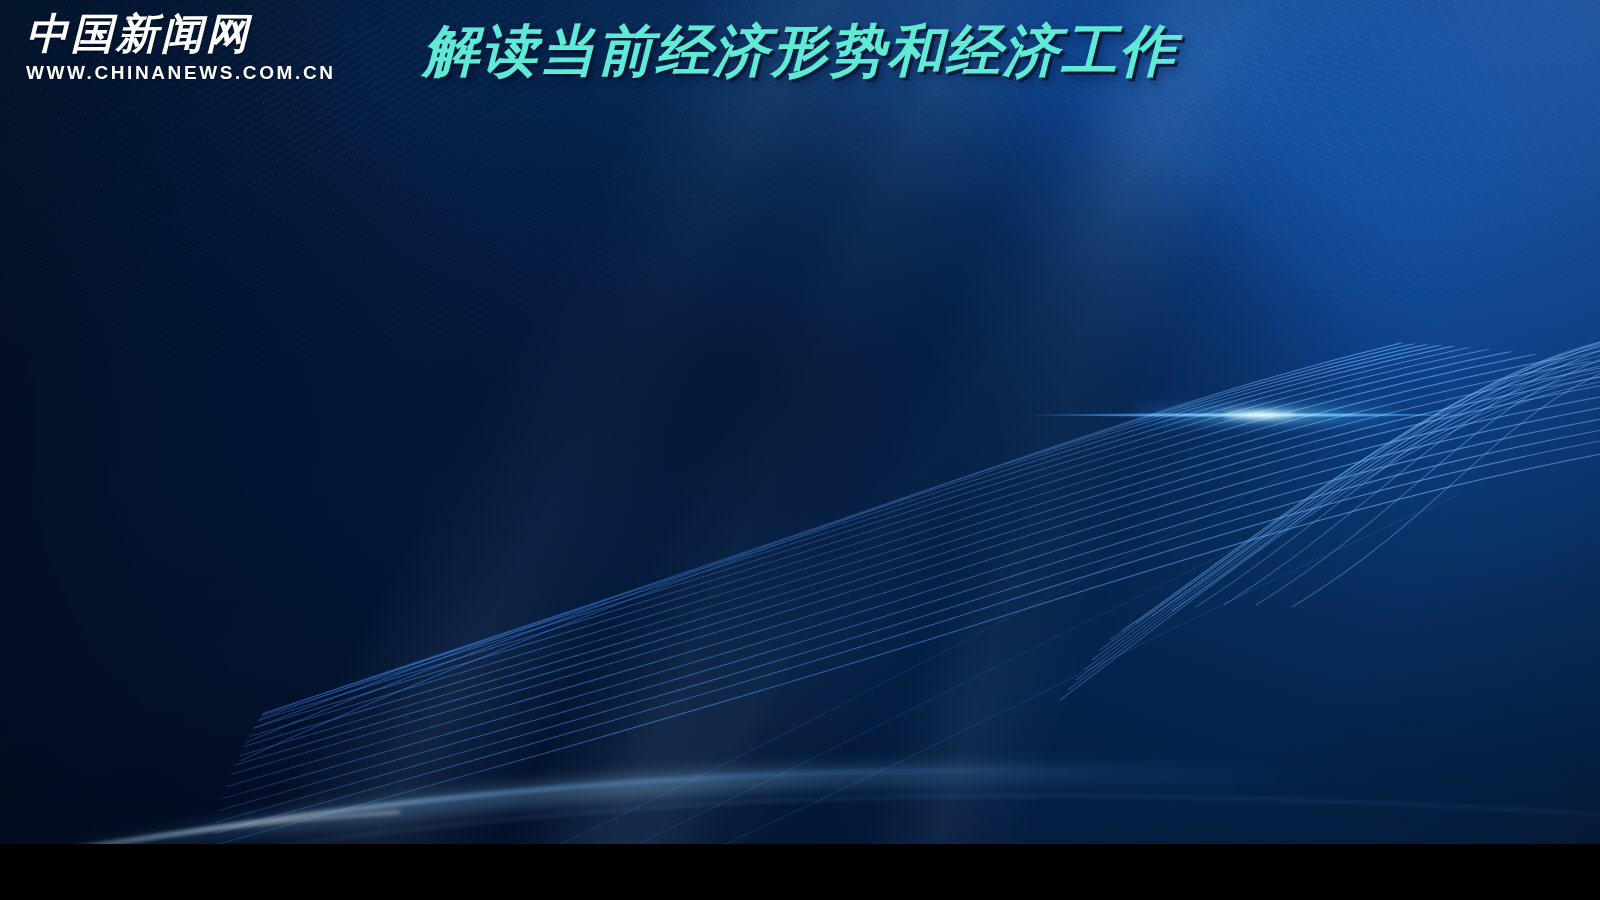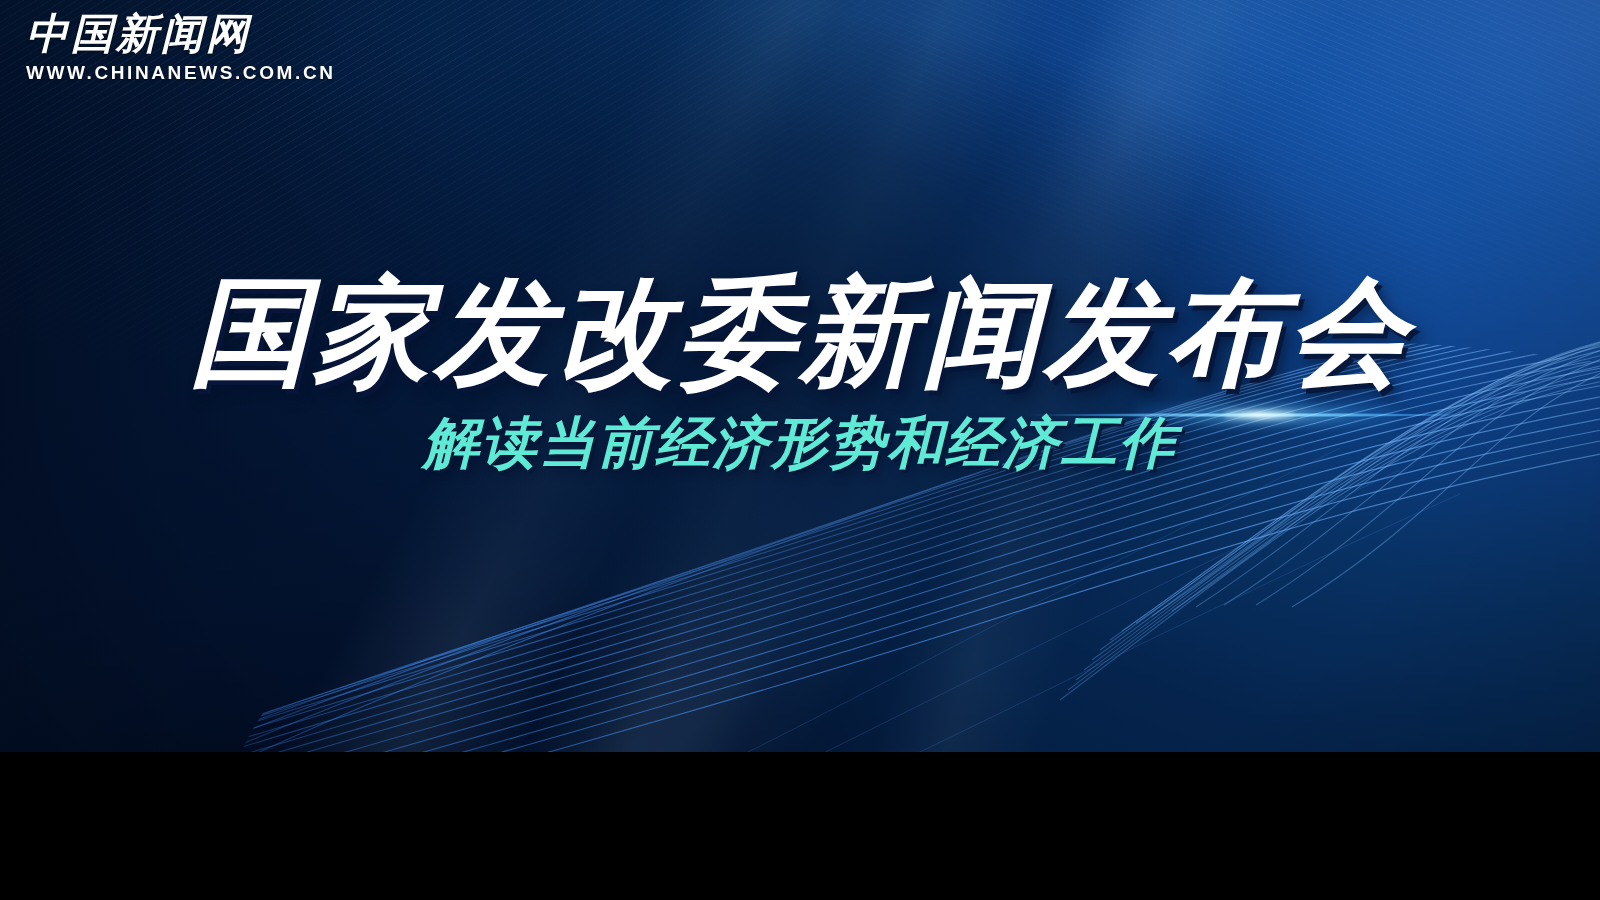--- a/index.html
+++ b/index.html
@@ -8,21 +8,21 @@
     padding: 0;
     background: #000;
   }
   body {
     font-family: "Liberation Sans", "DejaVu Sans", sans-serif;
   }
 
   #poster {
     position: relative;
     width: 1600px;
-    height: 752px;
+    height: 844px;
     overflow: hidden;
     background: #041f4d;
     isolation: isolate;
   }
 
   
   .bg-layer {
     position: absolute;
     inset: 0;
     pointer-events: none;
@@ -387,18 +387,17 @@
   </div>
 
   <div class="bg-layer bg-vignette"></div>
 
   <div class="logo">
     <div class="logo-cn">中国新闻网</div>
     <div class="logo-url">WWW.CHINANEWS.COM.CN</div>
   </div>
 
   <div class="content">
-    <div class="main-title">国家发改委新闻发布会</div>
     <div class="sub-title">解读当前经济形势和经济工作</div>
 
   </div>
 
 </div>
 
 </body></html>

